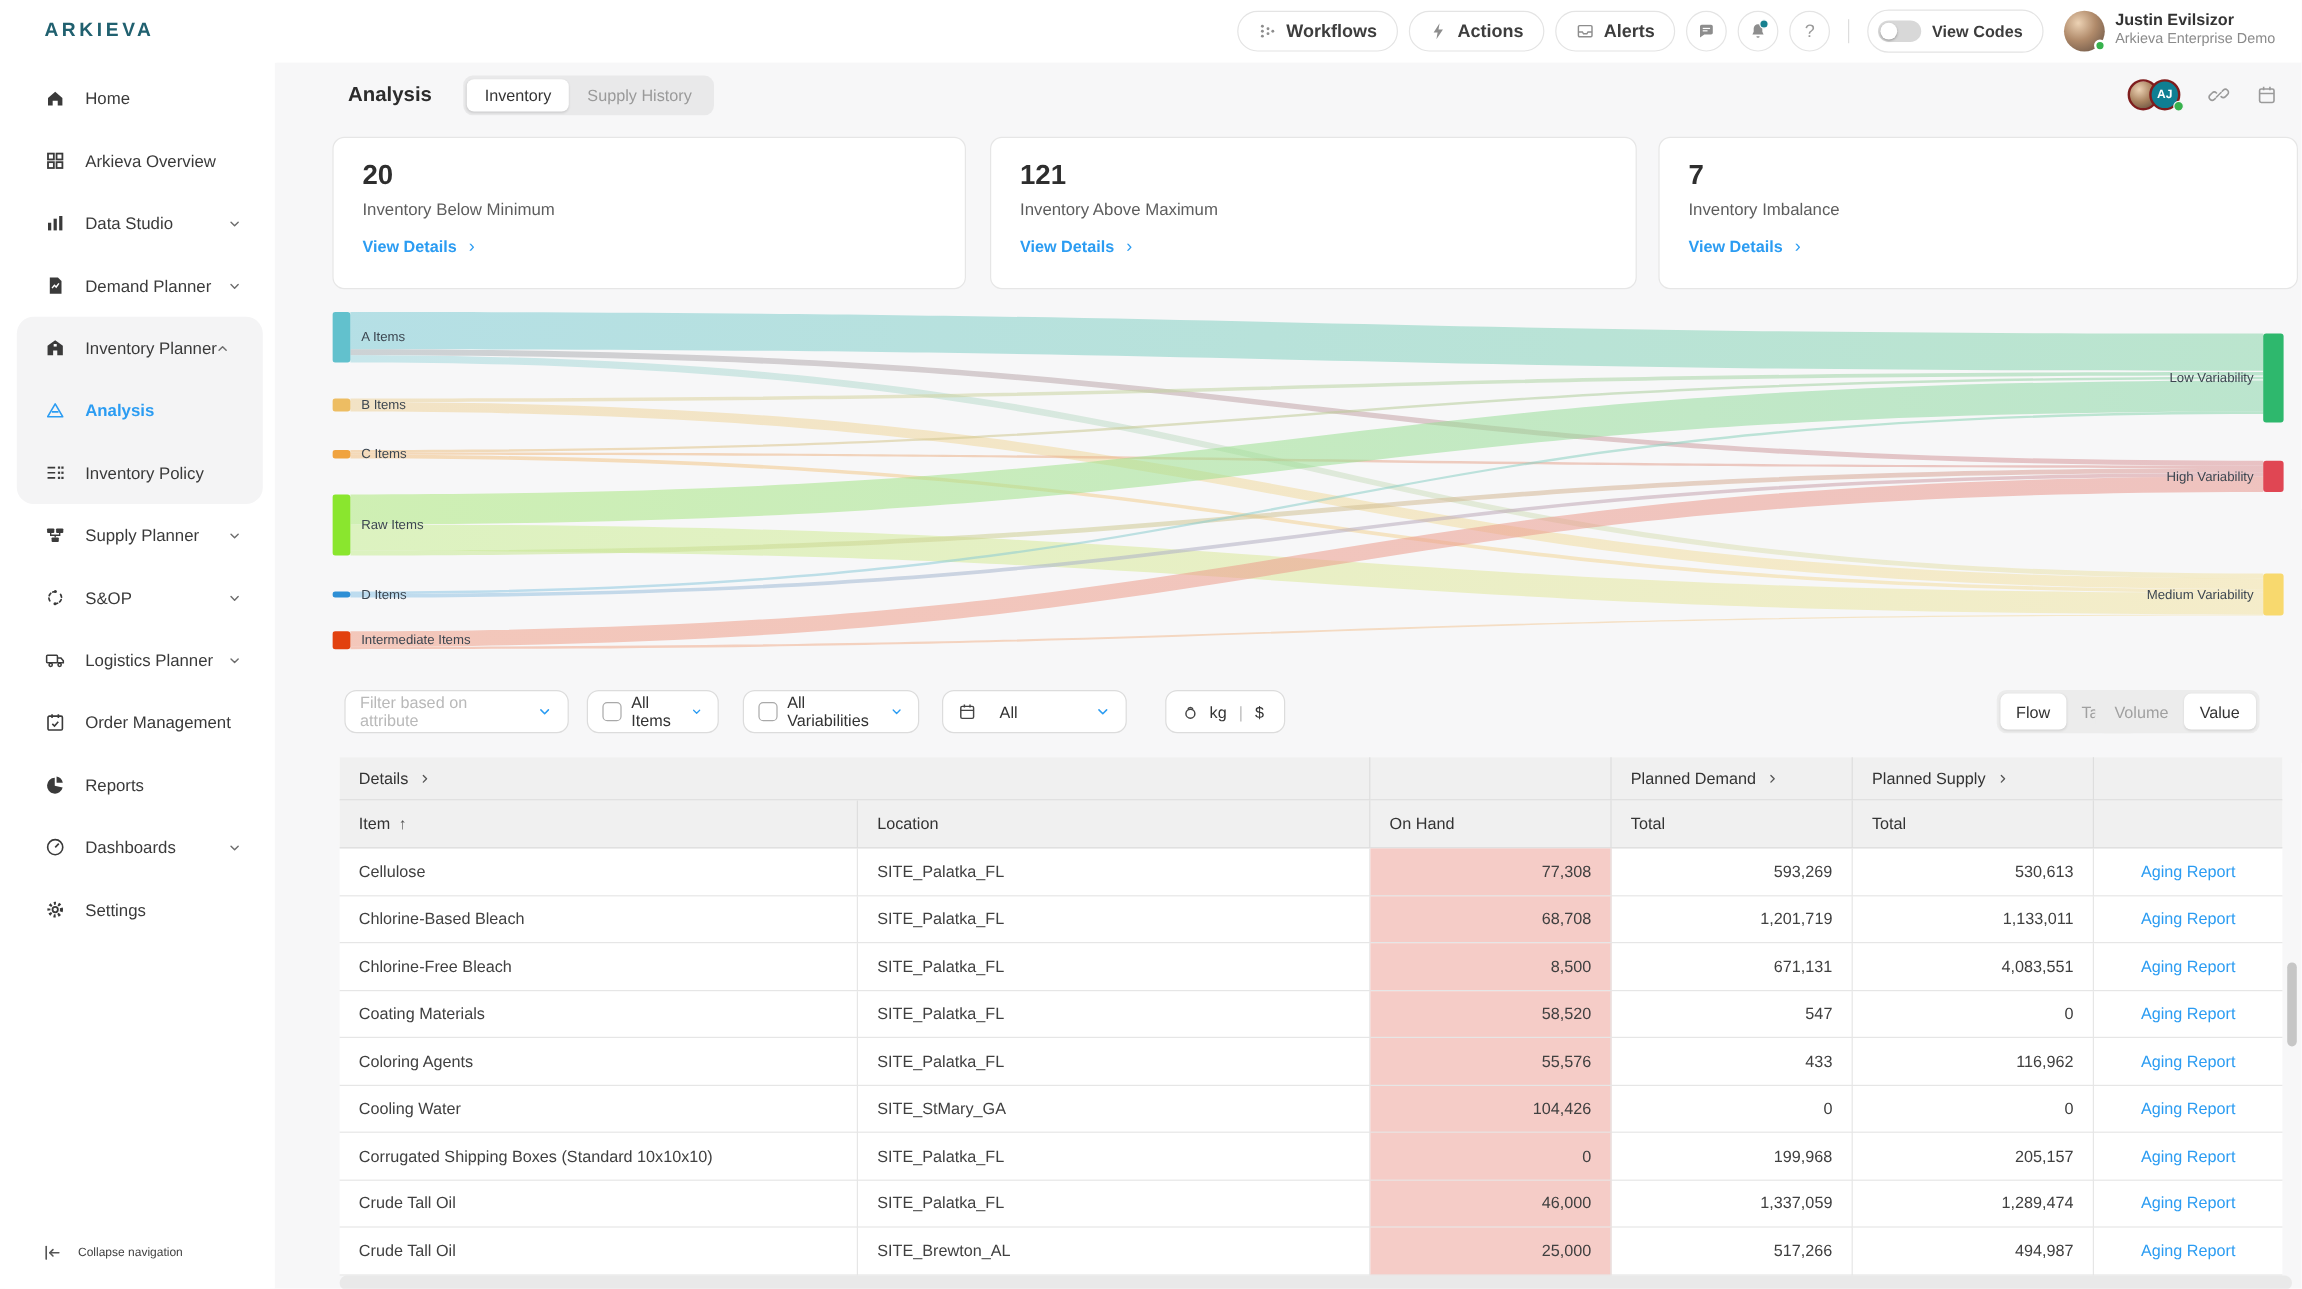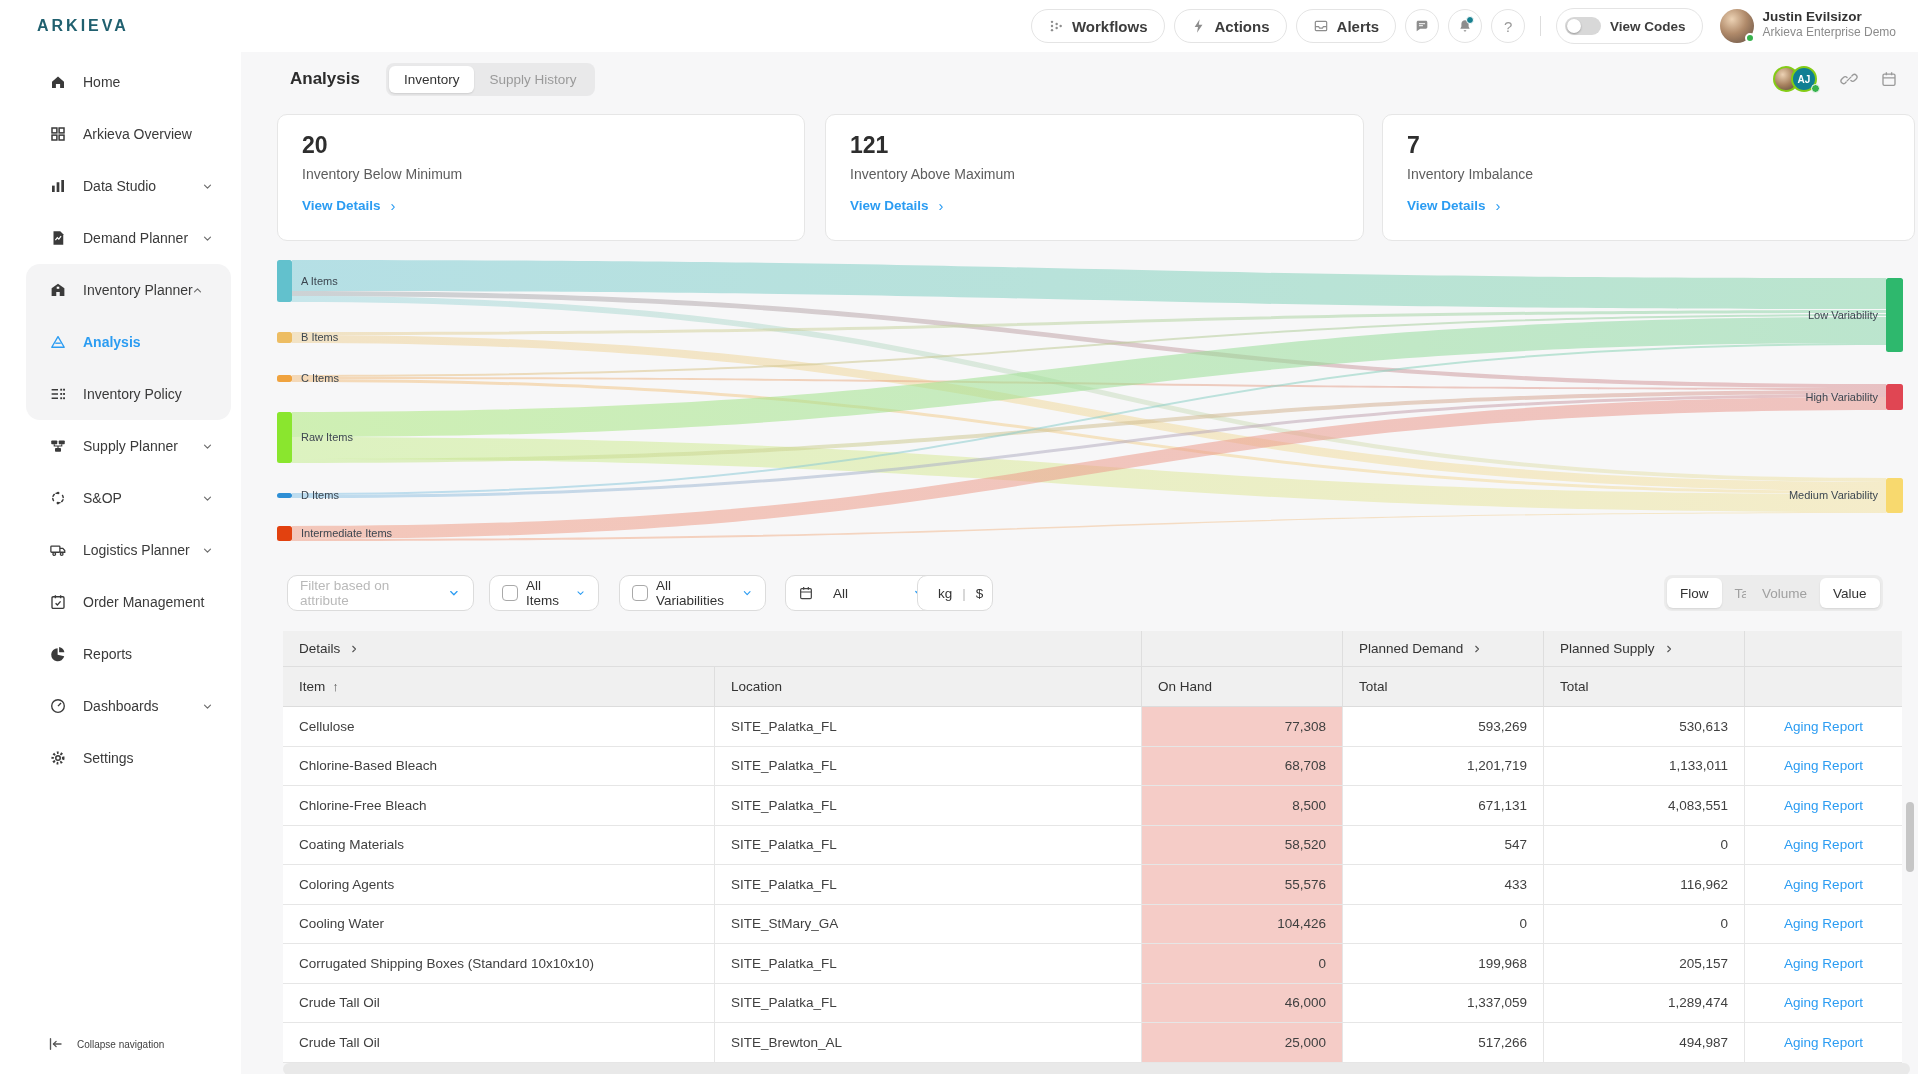--- a/index.html
+++ b/index.html
@@ -33,21 +33,21 @@
   .viewcodes .lbl { font-size:13.5px; font-weight:700; color:#3d3d3d; }
   .user { display:flex; align-items:flex-start; gap:9px; margin-left:8px; cursor:pointer; }
   .avatar { width:34px; height:34px; border-radius:50%; position:relative;
             background:radial-gradient(circle at 35% 30%, #ecd2b4 0%, #b08a6a 45%, #6d5748 90%); }
   .avatar .status { position:absolute; bottom:0; right:-1px; width:10px; height:10px; border-radius:50%;
                     background:#37b24d; border:2px solid #fff; }
   .user-name { font-size:13.5px; font-weight:700; color:#333; line-height:1.2; }
   .user-org { font-size:12px; color:#8b8b8b; line-height:1.2; }
 
   
-  #sidebar { position:absolute; top:52px; left:16px; width:225px; height:1022px; background:#fff; z-index:20; }
+  #sidebar { position:absolute; top:52px; left:4px; width:225px; height:1022px; background:#fff; z-index:20; }
   #sidebar-nav { padding-top:4px; }
   .side-item { height:52px; display:flex; align-items:center; cursor:pointer; position:relative; }
   .side-icon { width:18px; height:18px; margin-left:33px; color:#3a3a3a; flex:0 0 18px; }
   .side-label { margin-left:16px; font-size:14px; color:#3a3a3a; }
   .side-chev { width:13px; height:13px; color:#6d6d6d; position:absolute; right:27px; }
   .side-item.active .side-label { color:#2b9cf2; font-weight:700; }
   .side-item.active .side-icon { color:#2b9cf2; }
   .side-group { background:#f4f4f5; border-radius:14px; margin:0 10px; }
   .side-group .side-icon { margin-left:23px; }
   #collapse-nav { position:absolute; bottom:8px; left:0; height:44px; width:225px;
@@ -60,21 +60,21 @@
           background:#f7f7f8; border-top-left-radius:6px; }
 
   
   #title-row { position:absolute; top:9px; left:58px; right:20px; height:36px; display:flex; align-items:center; }
   #page-title { font-size:17px; font-weight:700; color:#2c2c2c; margin-left:7px; }
   .tabs { margin-left:26px; background:#e9e9ea; border-radius:8px; padding:3px; display:flex; }
   .tab { padding:6px 15px; border-radius:6px; font-size:13.5px; color:#9a9a9a; cursor:pointer; white-space:nowrap; }
   .tab.active { background:#fff; color:#333; box-shadow:0 1px 2px rgba(0,0,0,.12); }
   #title-right { margin-left:auto; display:flex; align-items:center; gap:22px; }
   .mini-avatars { position:relative; width:45px; height:26px; cursor:pointer; }
-  .mini-av { position:absolute; width:26px; height:26px; border-radius:50%; border:2px solid #84cc16; top:0; }
+  .mini-av { position:absolute; width:26px; height:26px; border-radius:50%; border:2px solid #7f1d1d; top:0; }
   .mini-av.photo { left:0; background:radial-gradient(circle at 35% 30%, #ecd2b4 0%, #a8825f 50%, #5d4a3c 95%); }
   .mini-av.initials { left:18px; background:#0f7f93; color:#fff; font-size:10px; font-weight:700;
                       display:flex; align-items:center; justify-content:center; }
   .mini-avatars .status { position:absolute; bottom:-1px; right:-2px; width:9px; height:9px;
                           border-radius:50%; background:#37b24d; border:1.5px solid #f7f7f8; }
   .title-icon { width:18px; height:18px; color:#9a9a9a; cursor:pointer; }
 
   
   .kpi-card { position:absolute; top:62px; height:127px; background:#fff; border:1px solid #e6e6e6;
               border-radius:10px; padding:17px 24px; }
@@ -617,21 +617,21 @@
             </g>
           </svg>
         </span>
       <span>All</span>
       <span class="chev">
           <svg viewBox="0 0 24 24" width="100%" height="100%">
             <path d="m6.5 9.5 5.5 5.5 5.5-5.5" fill="none" stroke="currentColor" stroke-width="2.2" stroke-linecap="round" stroke-linejoin="round"></path>
           </svg>
         </span>
     </div>
-    <div class="fctl" style="left:692px; width:76px;">
+    <div class="fctl" style="left:746px; width:100px;">
       <span class="dk-ic">
           <svg viewBox="0 0 24 24" width="100%" height="100%">
             <g fill="none" stroke="currentColor" stroke-width="1.8">
               <path d="M8.8 9.3a3.3 3.3 0 0 1 6.4 0"></path>
               <circle cx="12" cy="14.6" r="5.6"></circle>
             </g>
           </svg>
         </span>
       <span>kg</span>
       <span class="pipe">|</span>

